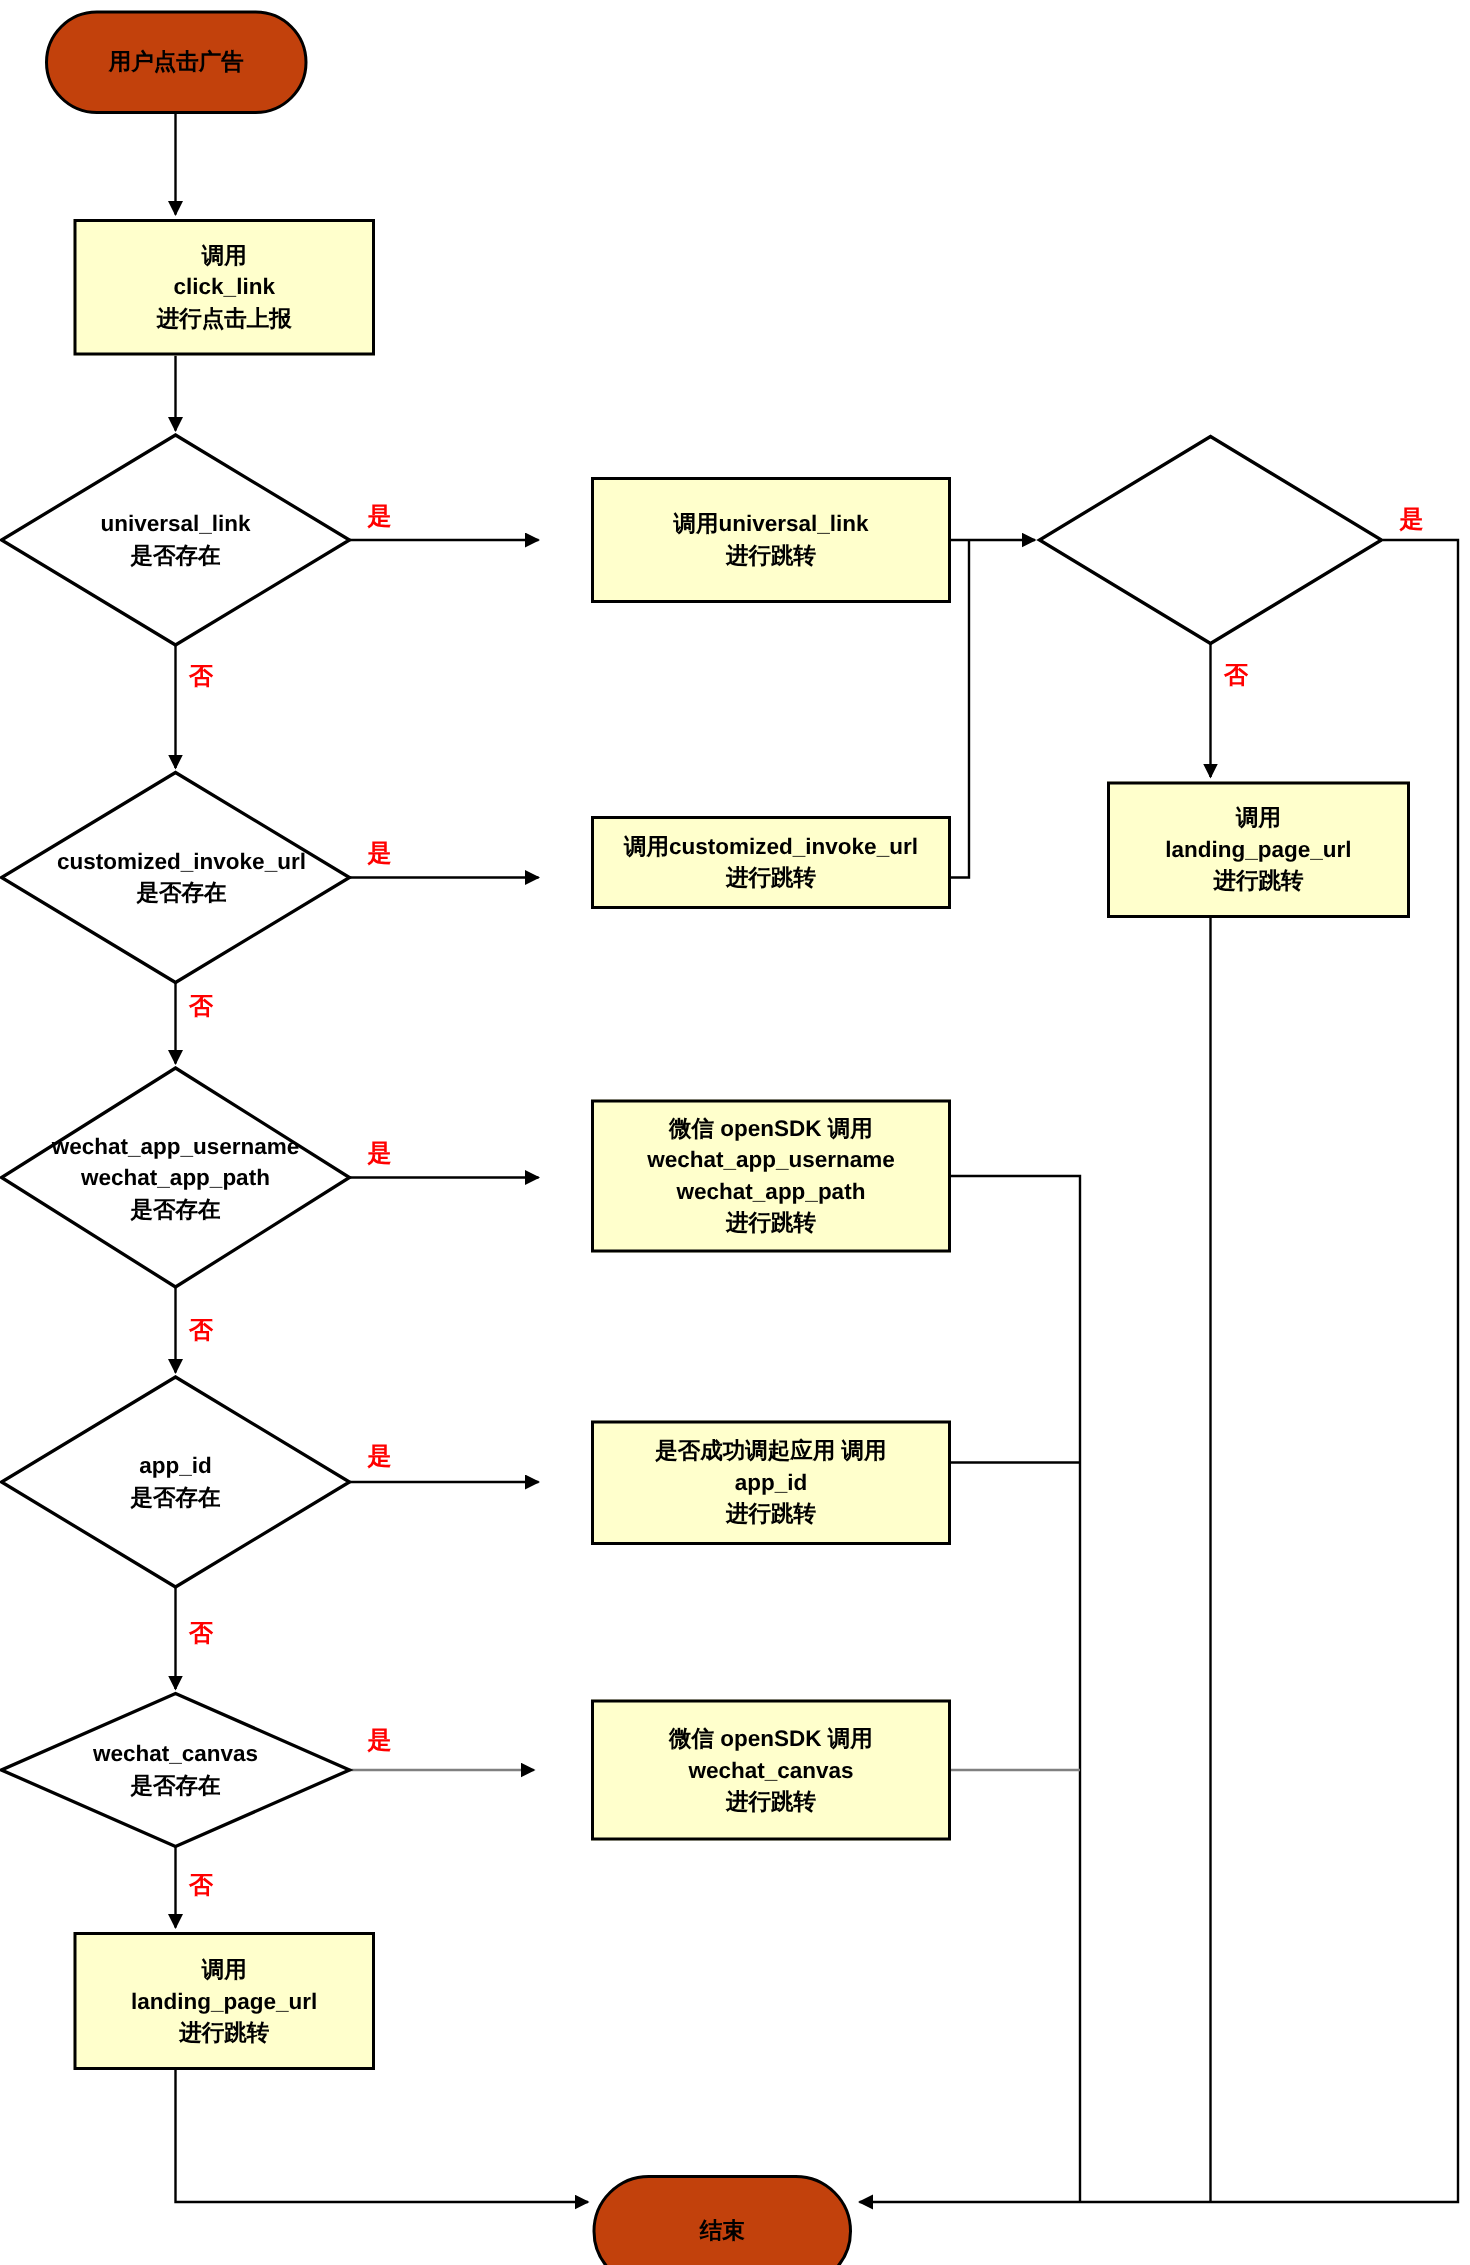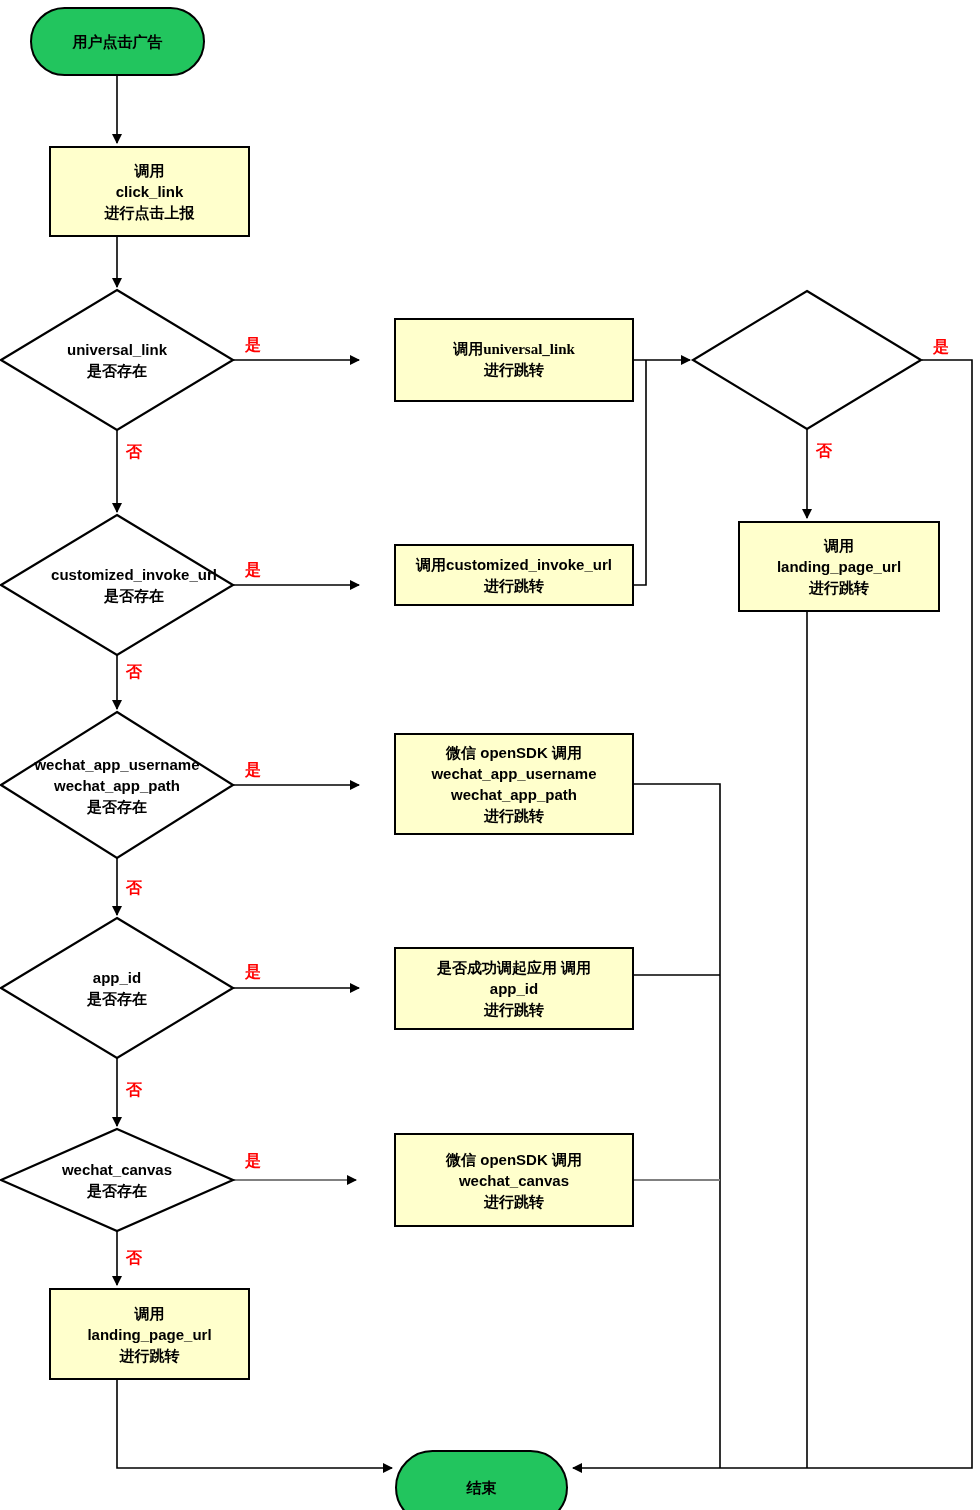--- a/index.html
+++ b/index.html
@@ -31,21 +31,21 @@
     text-align:center;
     font-size:15px;line-height:1.4;
     box-sizing:border-box;
   }
   .box{
     background:var(--node-fill);
     border:2px solid var(--node-stroke);
     margin-left:32px;
   }
   .oval{
-    background:#22c55e;
+    background:#c2410c;
     border:2px solid var(--node-stroke);
   }
   .dtext{
     position:absolute;z-index:2;
     display:flex;align-items:center;justify-content:center;
     text-align:center;
     font-size:15px;line-height:1.4;
   }
   .node-text,.dtext span{white-space:pre-line;}
   .edge-label{
@@ -101,21 +101,21 @@
   <div class="node oval" style="left:30px;top:7px;width:175px;height:69px;border-radius:35px;">
     <span class="node-text">用户点击广告</span>
   </div>
 
   <div class="node box" style="left:17px;top:146px;width:201px;height:91px;">
     <span class="node-text">调用
 click_link
 进行点击上报</span>
   </div>
 
-  <div class="node box" style="left:362px;top:318px;width:240px;height:84px;font-family:Liberation Serif, serif;">
+  <div class="node box" style="left:362px;top:318px;width:240px;height:84px;">
     <span class="node-text">调用universal_link
 进行跳转</span>
   </div>
 
   <div class="node box" style="left:706px;top:521px;width:202px;height:91px;">
     <span class="node-text">调用
 landing_page_url
 进行跳转</span>
   </div>
 
@@ -150,21 +150,21 @@
   </div>
 
   <div class="node oval" style="left:395px;top:1430px;width:173px;height:75px;border-radius:38px;margin-top:20px;">
     <span class="node-text">结束</span>
   </div>
 
   <div class="dtext" style="left:0px;top:290px;width:234px;height:140px;">
     <span>universal_link
 是否存在</span>
   </div>
-  <div class="dtext" style="left:17px;top:515px;width:234px;height:140px;">
+  <div class="dtext" style="left:4px;top:515px;width:234px;height:140px;">
     <span>customized_invoke_url
 是否存在</span>
   </div>
   <div class="dtext" style="left:0px;top:712px;width:234px;height:146px;">
     <span>wechat_app_username
 wechat_app_path
 是否存在</span>
   </div>
   <div class="dtext" style="left:0px;top:918px;width:234px;height:140px;">
     <span>app_id

